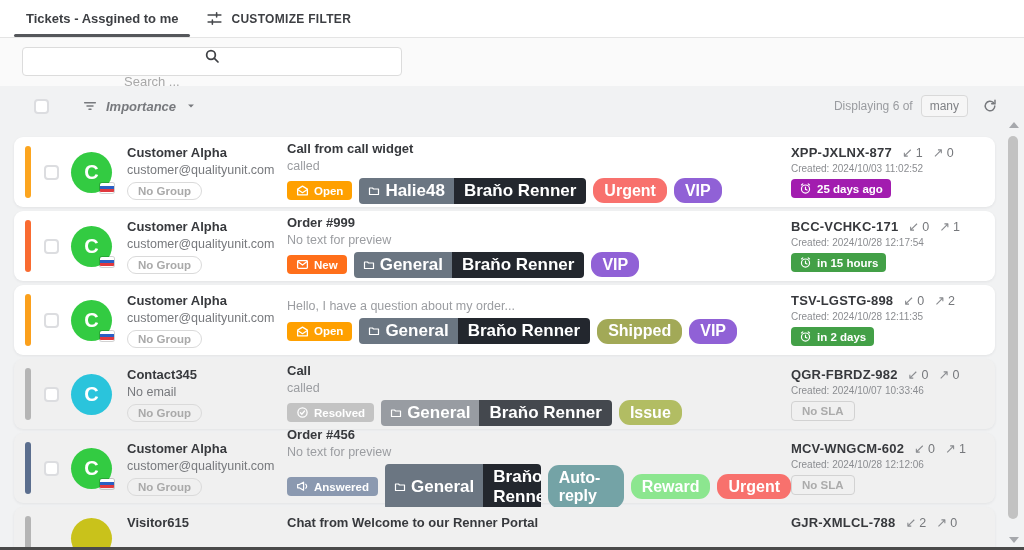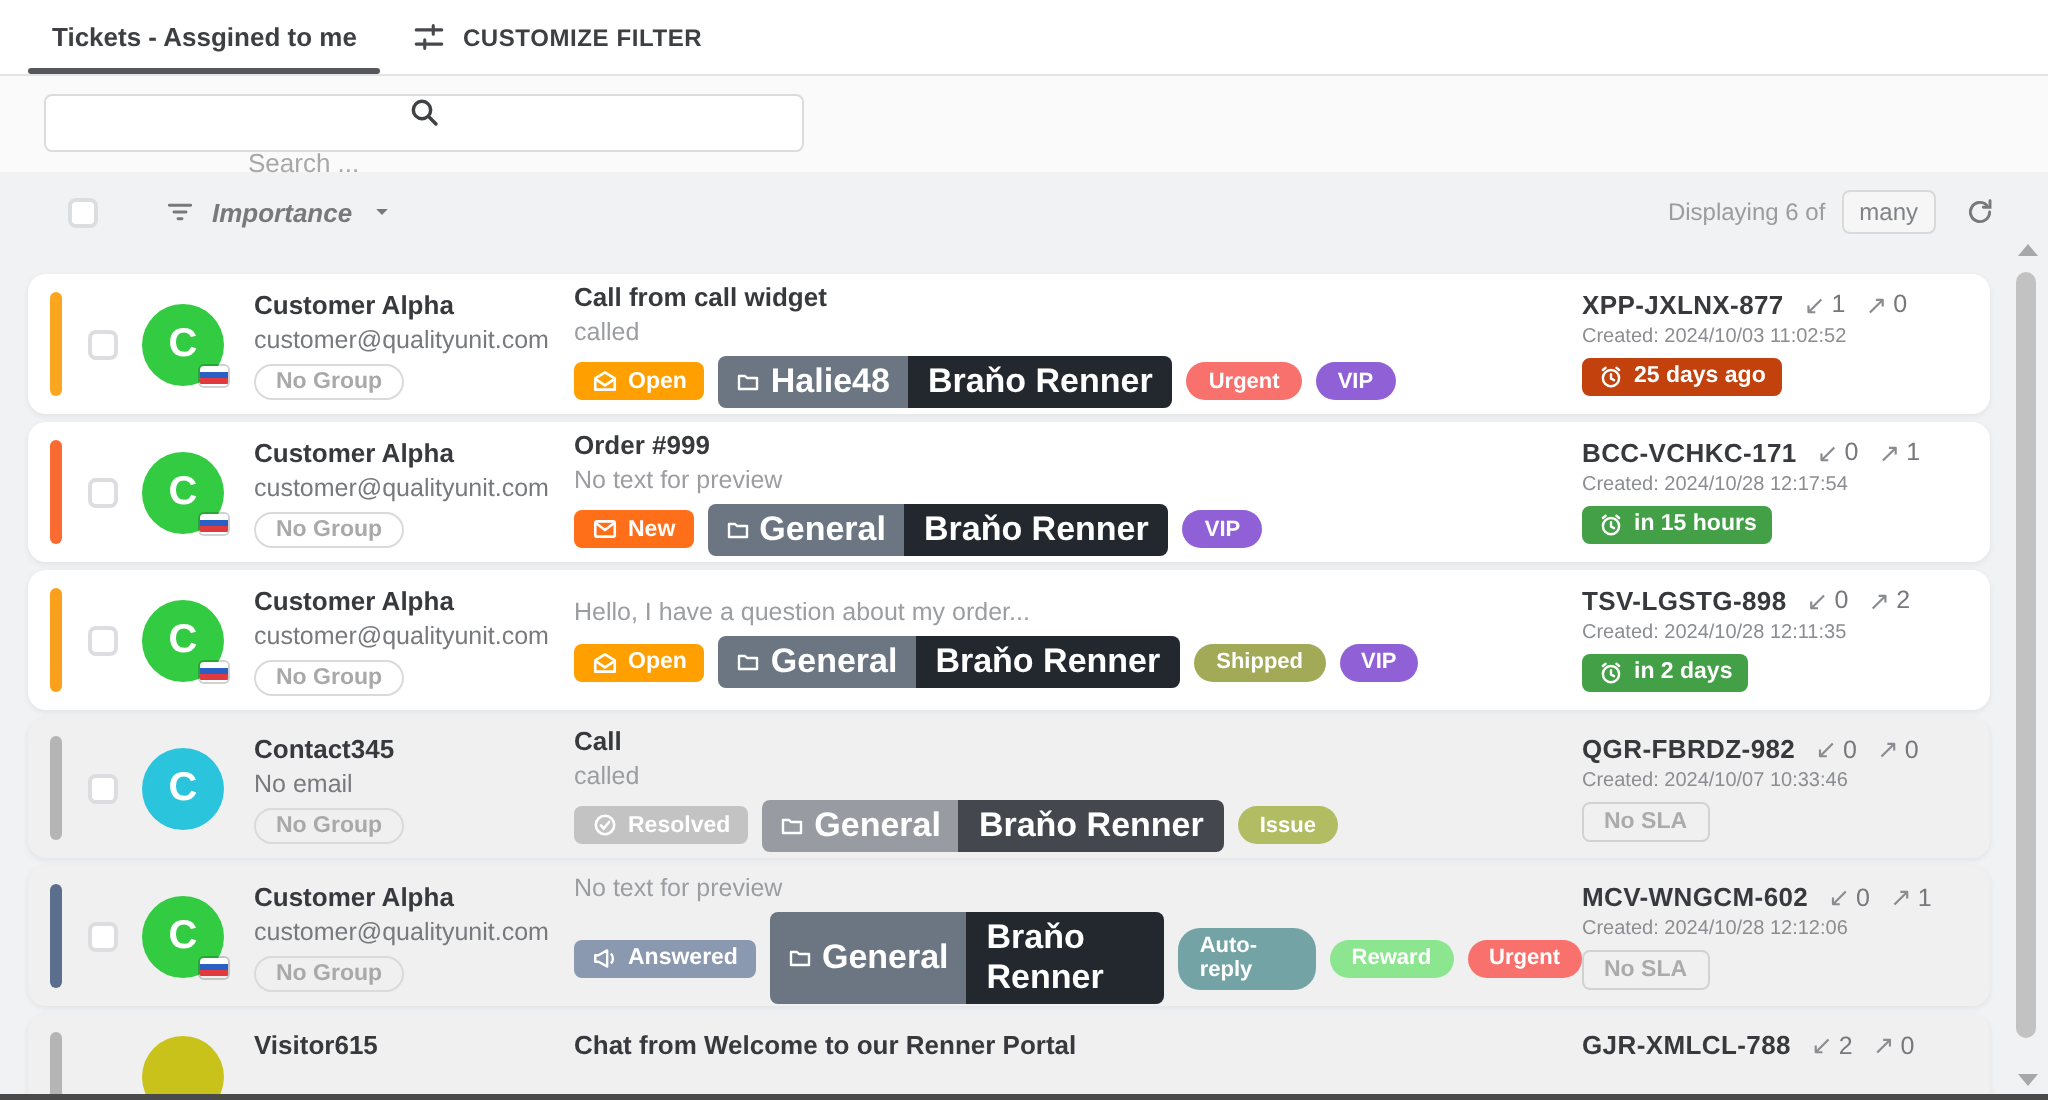--- a/index.html
+++ b/index.html
@@ -72,21 +72,21 @@
   .preview { font-size:12.5px; color:#9b9da1; margin-top:3px; white-space:nowrap; }
   .badges { display:flex; align-items:center; gap:7px; margin-top:5px; }
   .status { display:inline-flex; align-items:center; gap:5px; color:#fff;
         font-weight:700; font-size:11.5px; padding:3px 9px; border-radius:4px; }
   .status svg { width:13px; height:13px; }
   .dept { display:inline-flex; border-radius:4px; overflow:hidden; font-size:17px;
         font-weight:700; color:#fff; }
   .dept .g { padding:3px 9px; display:inline-flex; align-items:center; gap:5px; }
   .dept .g svg { width:12px; height:12px; }
   .dept .a { padding:3px 10px; }
-  .tag { color:#fff; font-weight:700; font-size:11px; padding:3.5px 11px;
+  .tag { color:#fff; font-weight:700; font-size:16px; padding:3.5px 11px;
         border-radius:11px; }
 
   .meta-col { width:198px; flex:none; margin-right:6px; }
   .coderow { display:flex; align-items:center; gap:10px; }
   .code { font-size:13px; font-weight:700; color:#37393d; letter-spacing:.2px; }
   .cnt { font-size:12.5px; color:#76787c; display:inline-flex; align-items:center; gap:3px; }
   .arr { font-style:normal; font-size:13px; color:#8a8c90; }
   .created { font-size:10px; color:#8b8d91; margin-top:3px; white-space:nowrap; }
   .sla { display:inline-flex; align-items:center; gap:5px; margin-top:5px; color:#fff;
         font-weight:700; font-size:11.5px; padding:3px 8px; border-radius:4px; }
@@ -205,21 +205,21 @@
         <span class="cnt">
             <i class="arr">↙</i>
             <span>1</span>
           </span>
         <span class="cnt">
             <i class="arr">↗</i>
             <span>0</span>
           </span>
       </div>
       <div class="created">Created: 2024/10/03 11:02:52</div>
-      <span class="sla" style="background: #c2410c;">
+      <span class="sla" style="background: #a21caf;">
         <svg viewBox="0 0 24 24" fill="none" stroke="currentColor" stroke-width="2.2" stroke-linecap="round">
             <circle cx="12" cy="13" r="7.5"></circle>
             <path d="M12 9.5v4l2.8 1.4"></path>
             <path d="M4.5 5.5 7 3.5M19.5 5.5 17 3.5"></path>
           </svg>
         <span>25 days ago</span>
       </span>
     </div>
   </div>
 
@@ -410,20 +410,21 @@
           <i></i>
           <i></i>
         </span>
     </div>
     <div class="name-col">
       <div class="cname">Customer Alpha</div>
       <div class="cemail">customer@qualityunit.com</div>
       <span class="nogroup">No Group</span>
     </div>
     <div class="subj-col">
+      <div class="subject">Order #456</div>
       <div class="preview">No text for preview</div>
       <div class="badges">
         <span class="status" style="background: rgb(139, 153, 176);">
           <svg viewBox="0 0 24 24" fill="none" stroke="currentColor" stroke-width="2.2" stroke-linejoin="round">
               <path d="M14 4 6 8.5H3v6h3l8 4.5z"></path>
               <path d="M17.5 7a6.5 6.5 0 0 1 0 9"></path>
             </svg>
           <span>Answered</span>
         </span>
         <span class="dept">

